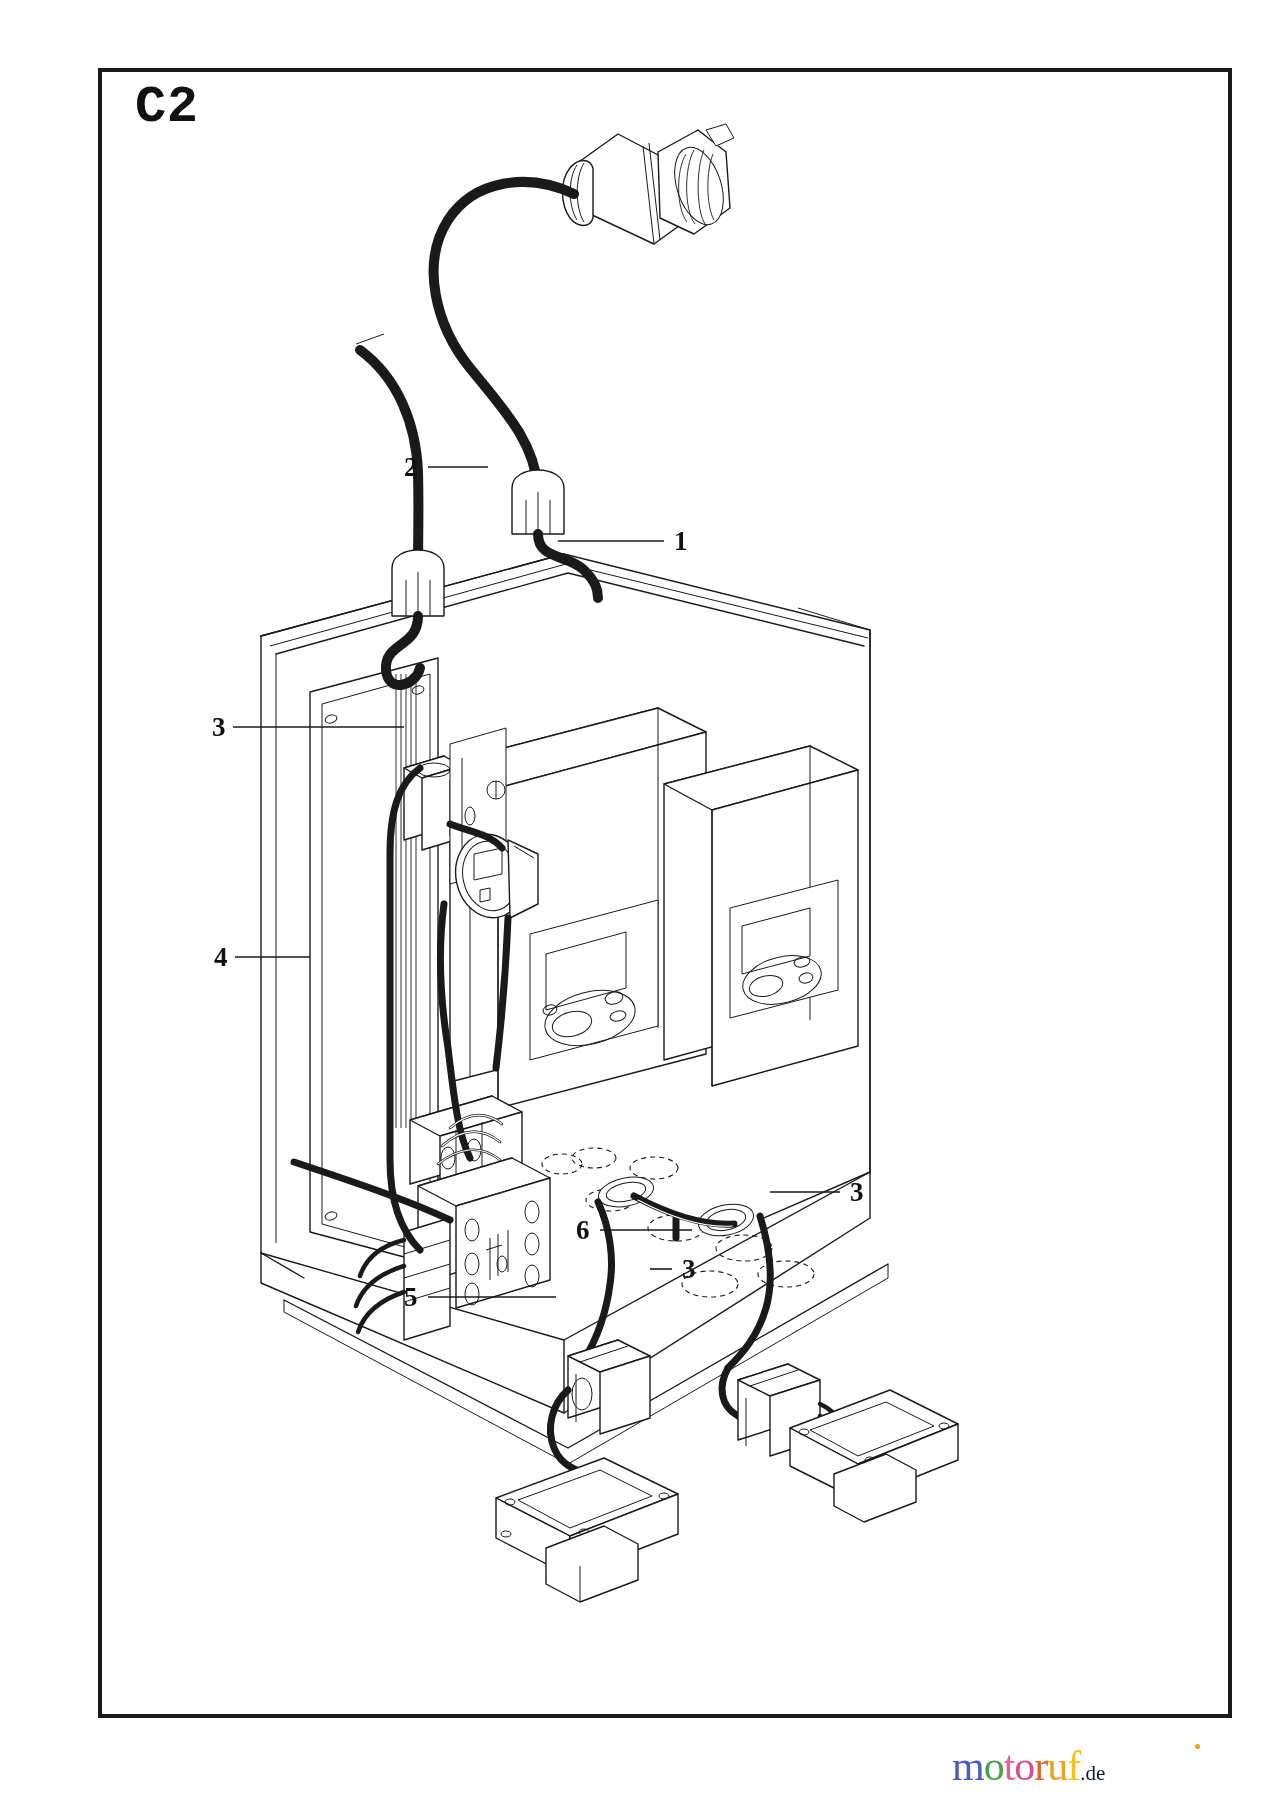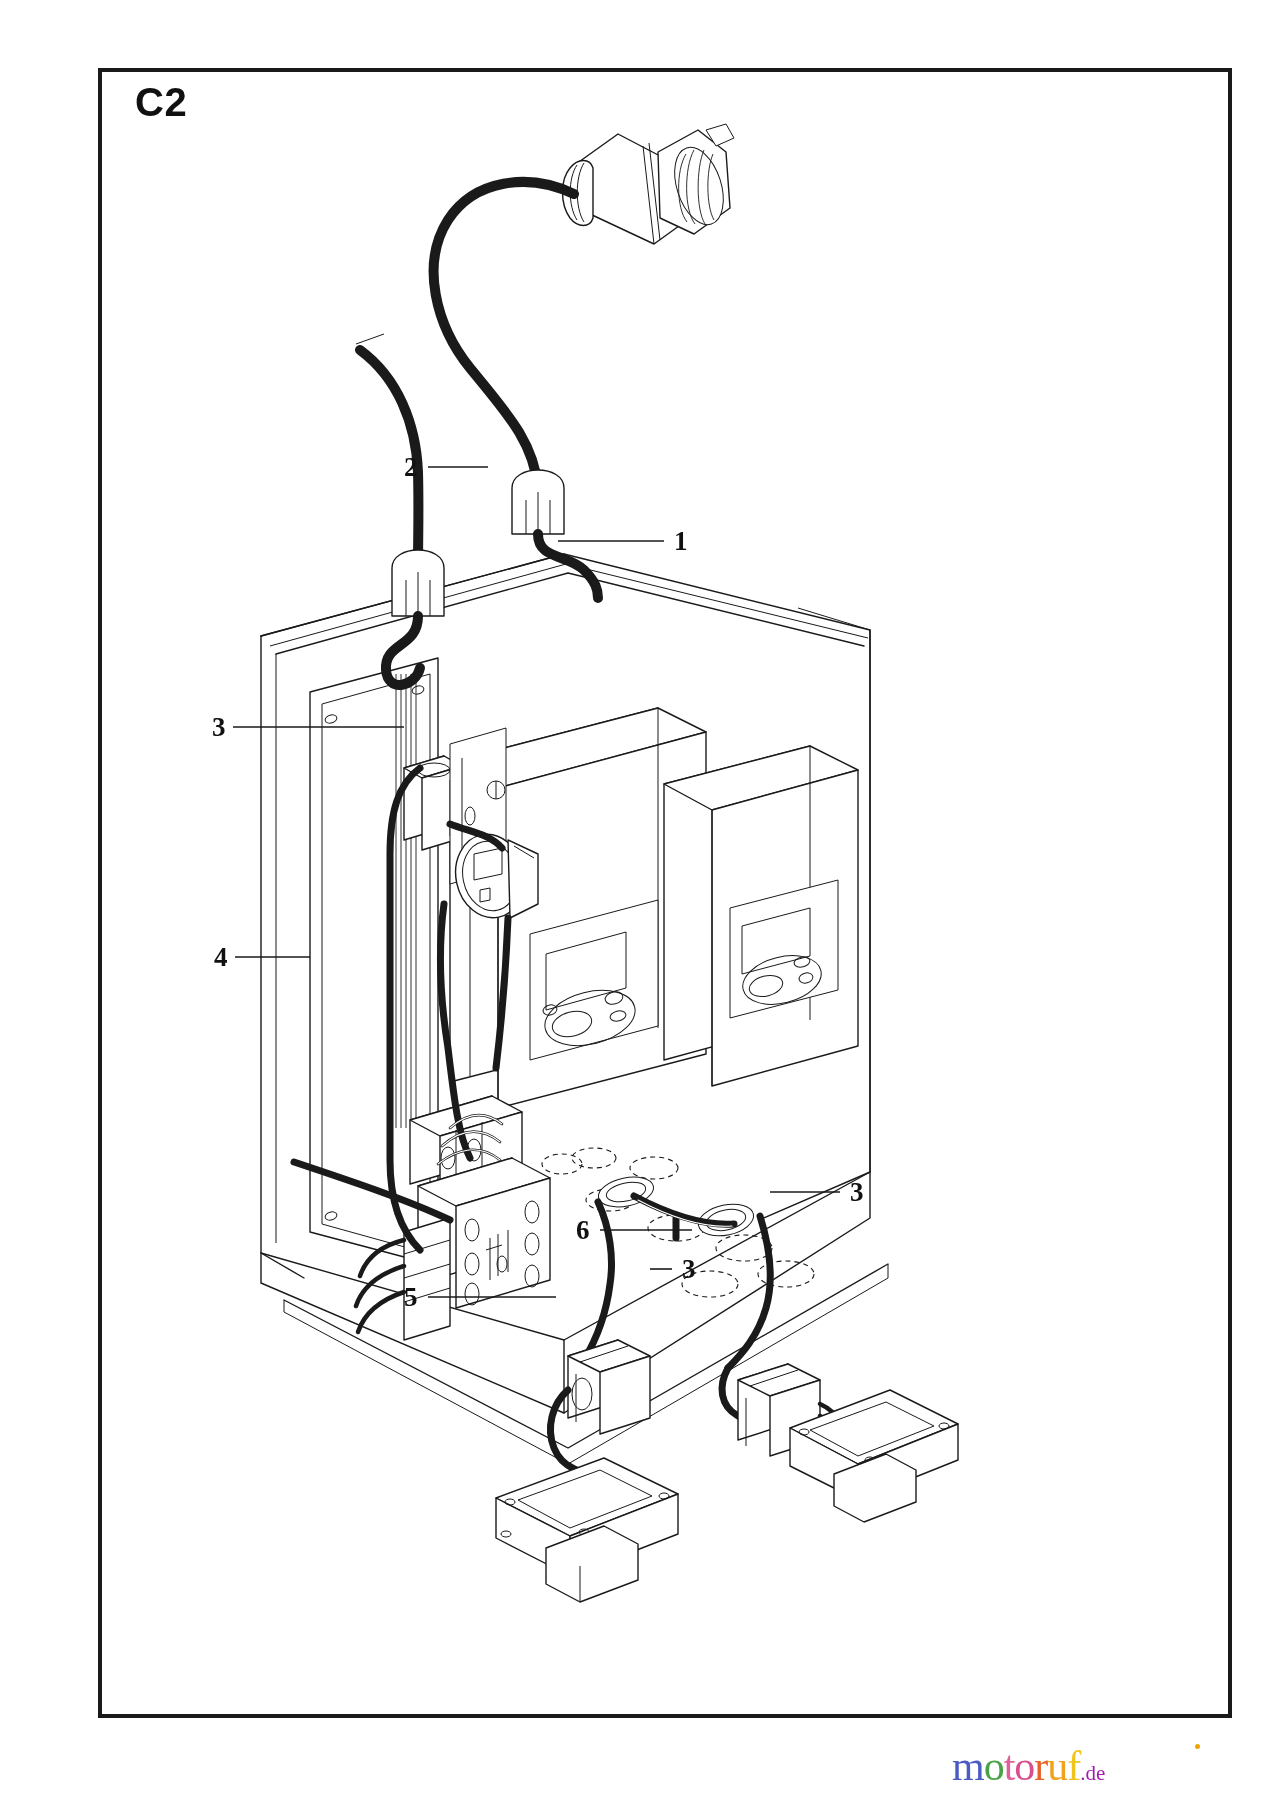--- a/index.html
+++ b/index.html
@@ -28,23 +28,23 @@
     height: 1650px;
     border: 4px solid #1a1a1a;
     box-sizing: border-box;
     background: #ffffff;
   }
   
   #section-code {
     position: absolute;
     left: 135px;
     top: 82px;
-    font-family: Liberation Sans, sans-serif;
+    font-family: Liberation Mono, monospace;
     font-weight: bold;
-    font-size: 40px;
+    font-size: 52px;
     letter-spacing: 0.5px;
     color: #111111;
     line-height: 1;
   }
   
   #drawing {
     position: absolute;
     left: 98px;
     top: 68px;
     width: 1134px;
@@ -62,21 +62,21 @@
     font-family: "Liberation Serif", serif;
     font-size: 42px;
     font-weight: normal;
     letter-spacing: -1px;
     line-height: 48px;
     white-space: nowrap;
   }
   #watermark .wm-letter { display: inline; }
   #watermark .wm-tld {
     font-size: 21px;
-    color: #a21caf;
+    color: #0f172a;
     letter-spacing: 0;
   }
   #watermark .wm-dot-accent {
     position: absolute;
     right: 52px;
     top: 2px;
     width: 5px;
     height: 5px;
     border-radius: 50%;
     background: #f0a500;

